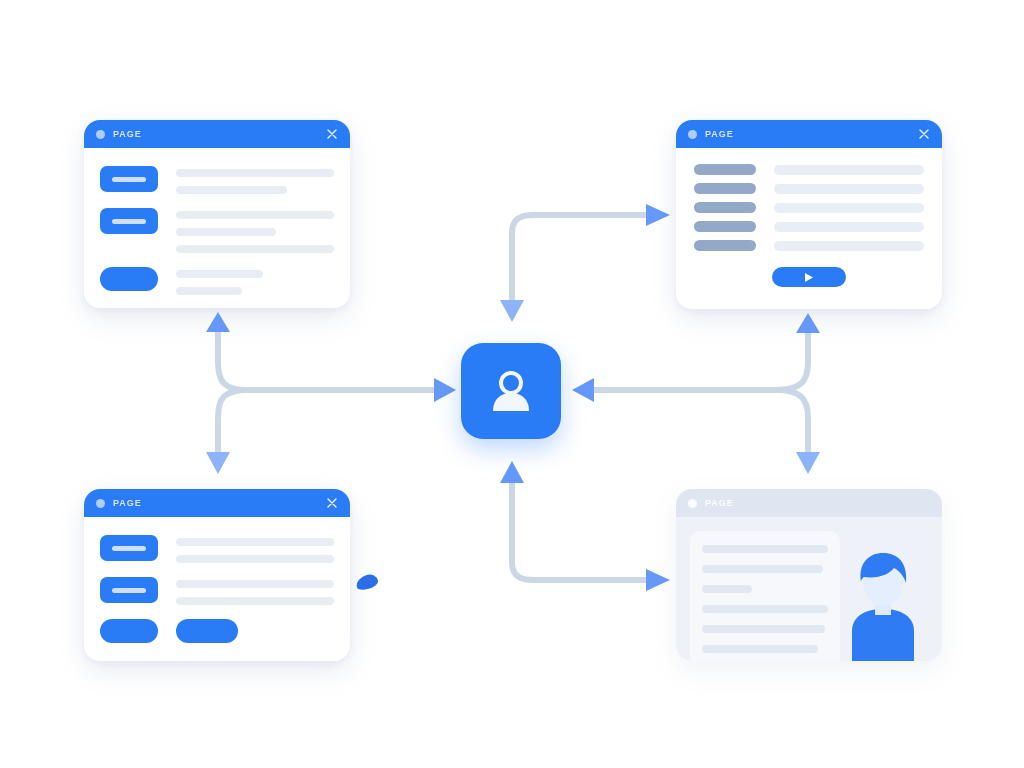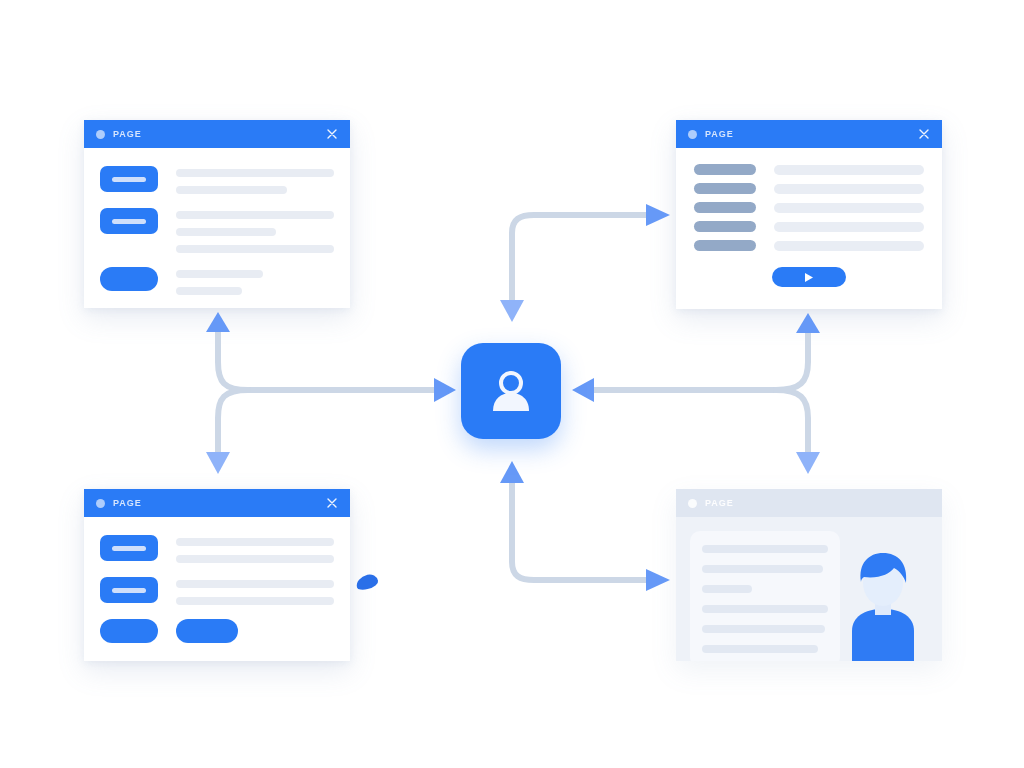--- a/index.html
+++ b/index.html
@@ -14,21 +14,21 @@
     position: relative;
     width: 1024px;
     height: 768px;
     background: #ffffff;
     overflow: hidden;
   }
 
   
   .card {
     position: absolute;
-    border-radius: 0;
+    border-radius: 16px;
     background: #ffffff;
     box-shadow: 0 10px 26px rgba(110, 135, 180, 0.16),
                 0 2px 8px rgba(110, 135, 180, 0.10);
     overflow: hidden;
   }
   .card.faded {
     background: #eef2f8;
     box-shadow: 0 10px 26px rgba(110, 135, 180, 0.10);
   }
   .titlebar {

